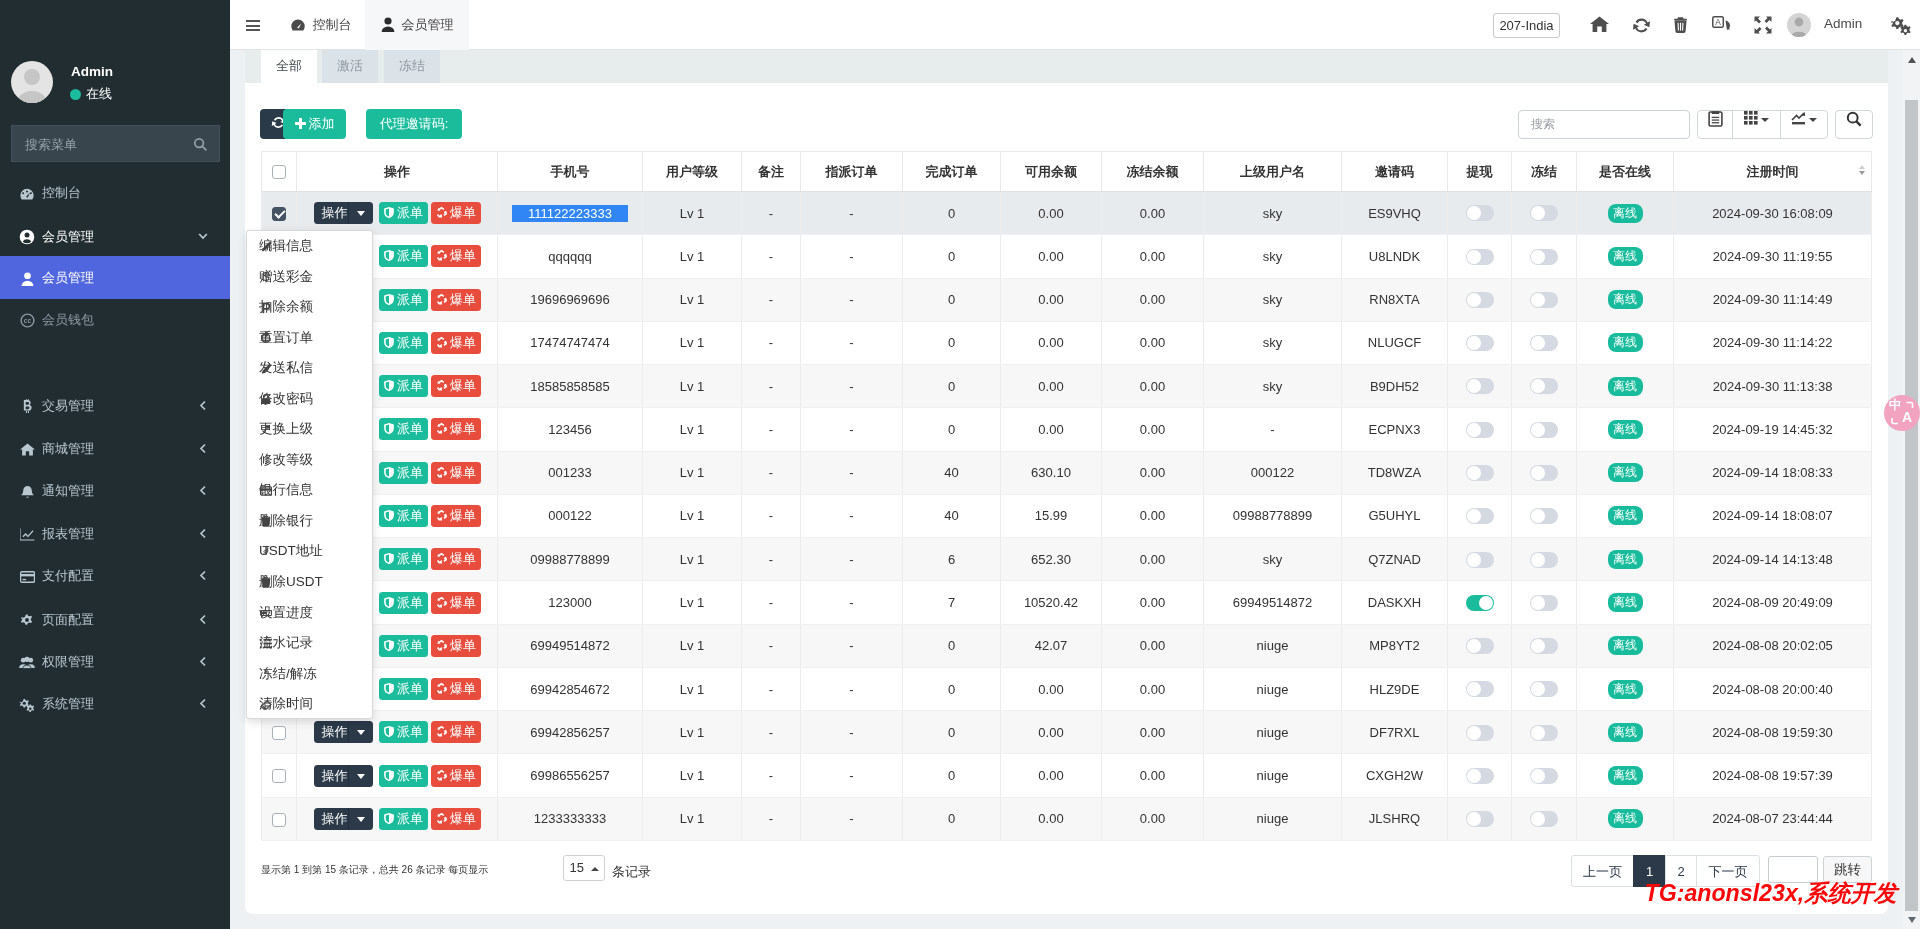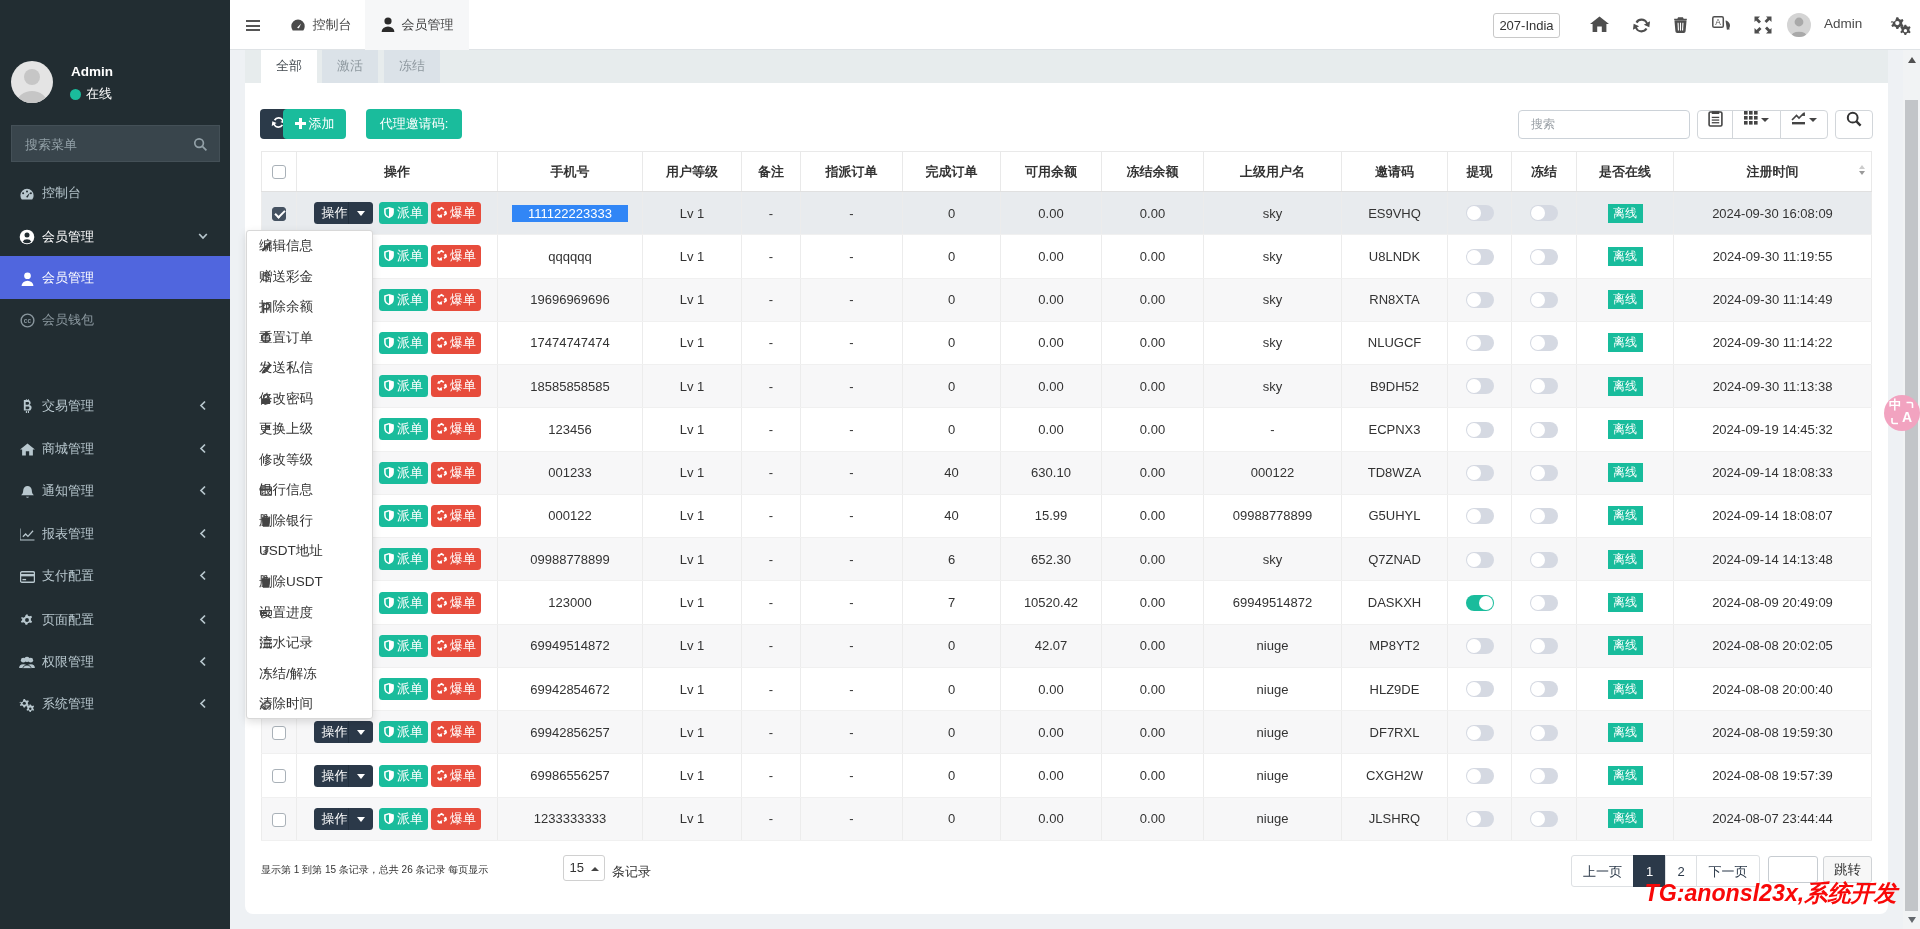--- a/index.html
+++ b/index.html
@@ -68,21 +68,21 @@
 .btn-dark{background:#2b3949;width:59px;margin-right:6px;position:relative;text-align:left;padding-left:8px}
 .btn-dark .split{position:absolute;right:24px;top:0;width:1px;height:22px;background:#22303e}
 .btn-dark .caret{position:absolute;right:8px;top:9px;width:0;height:0;border-left:4.5px solid transparent;border-right:4.5px solid transparent;border-top:5px solid #fff}
 .btn-green{background:#1abc9c;width:49px;margin-right:3px}
 .btn-red{background:#e74c3c;width:50px}
 .bicon{vertical-align:-2px;margin-right:2px}
 .tog{display:inline-block;width:28px;height:16px;border-radius:8px;background:#d5d9e2;position:relative;vertical-align:middle}
 .tog:before{content:"";position:absolute;left:1px;top:1px;width:14px;height:14px;border-radius:50%;background:#fff}
 .tog.on{background:#1abc9c}
 .tog.on:before{left:auto;right:1px}
-.badge{display:inline-block;min-width:35px;height:19px;line-height:19px;background:#18bc9c;color:#fff;font-size:12px;border-radius:0;padding:0 4px}
+.badge{display:inline-block;min-width:35px;height:19px;line-height:19px;background:#18bc9c;color:#fff;font-size:12px;border-radius:8px;padding:0 4px}
 .selhl{background:#3186f6;color:#fff;padding:1px 16px}
 .sort{position:absolute;right:6px;top:13px}
 .sort:before{content:"";display:block;width:0;height:0;border-left:3.5px solid transparent;border-right:3.5px solid transparent;border-bottom:4.5px solid #cccccc;margin-bottom:2px}
 .sort:after{content:"";display:block;width:0;height:0;border-left:3.5px solid transparent;border-right:3.5px solid transparent;border-top:4.5px solid #9a9a9a}
 
 #finfo{position:absolute;left:16px;top:780px;font-size:10px;color:#333}
 #fsel{position:absolute;left:318px;top:772px;width:42px;height:26px;border:1px solid #d0d0d0;border-radius:3px;text-align:center;line-height:24px;background:#fff}
 #fsel .caret-s{border-top:none;border-bottom:4px solid #444}
 #frec{position:absolute;left:367px;top:780px;font-size:13px}
 .pg{position:absolute;top:772px;height:32px;line-height:31px;text-align:center;background:#fff;border:1px solid #dde0e3;color:#2b3949;font-size:13px}

